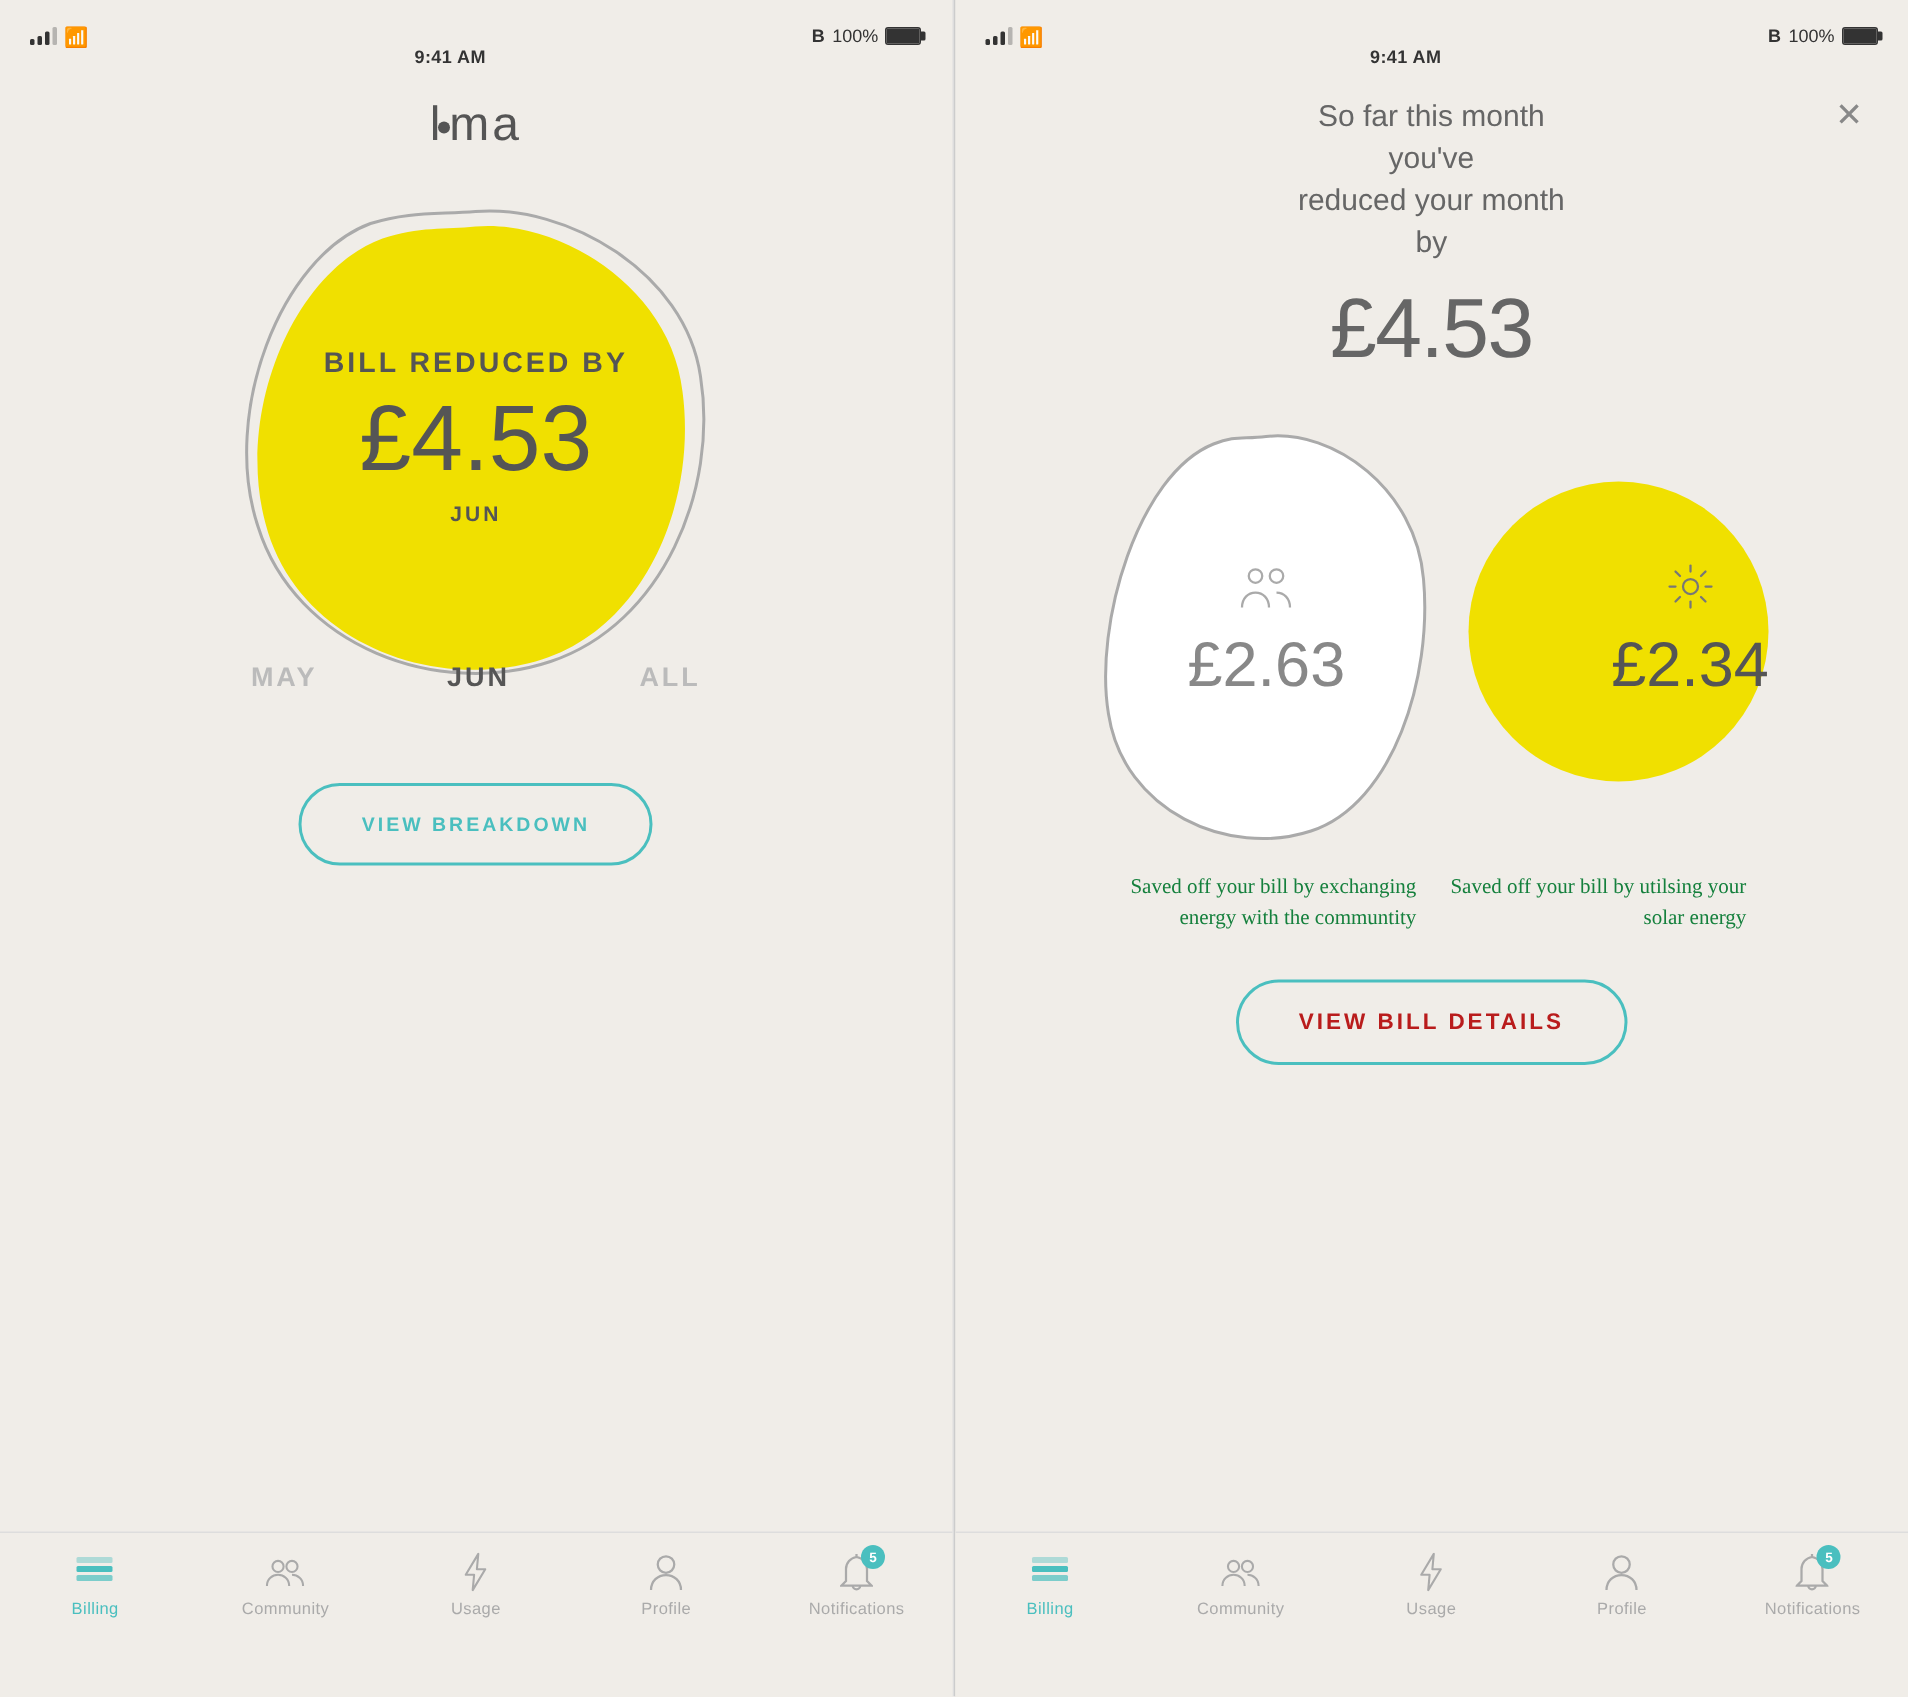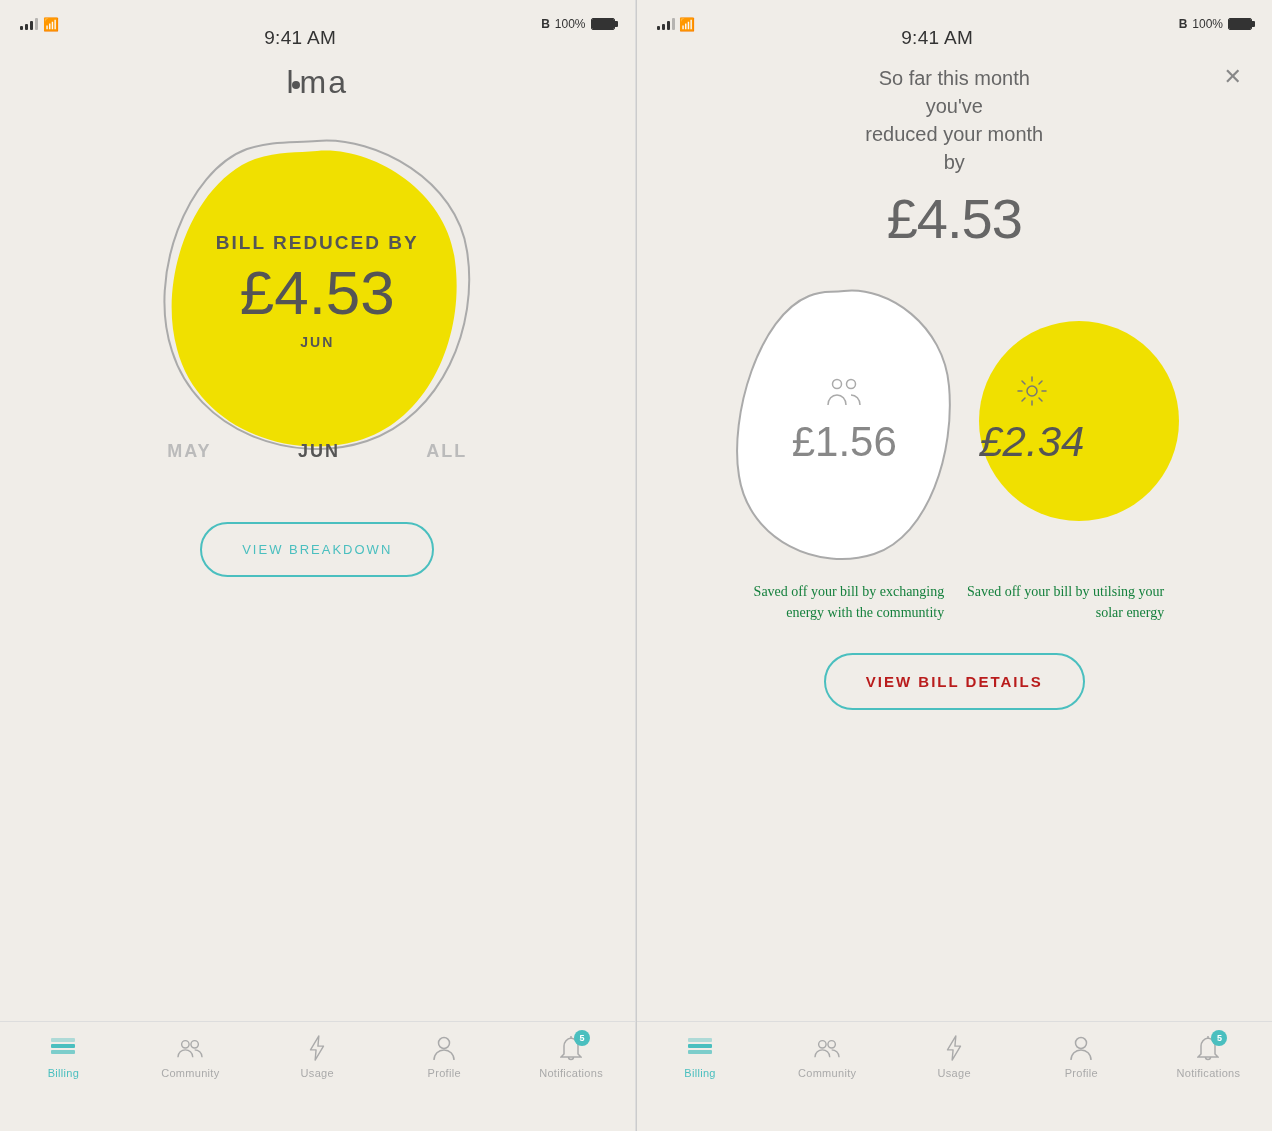--- a/index.html
+++ b/index.html
@@ -33,22 +33,22 @@
       font-size: 13px;
       font-weight: 600;
       color: #333;
     }
     .status-left, .status-right {
       display: flex;
       align-items: center;
       gap: 5px;
     }
     .status-time {
-      font-size: 19px;
-      font-weight: 400;
+      font-size: 12px;
+      font-weight: 700;
       letter-spacing: 0.3px;
       margin-top: 28px;
     }
     
     .signal-bars {
       display: flex;
       align-items: flex-end;
       gap: 2px;
       height: 12px;
     }
@@ -179,21 +179,21 @@
     }
     .time-tab.active { color: #555; }
 
     
     .view-btn {
       margin-top: 60px;
       border: 2px solid #4abfbf;
       background: transparent;
       color: #4abfbf;
       font-size: 13px;
-      font-weight: 400;
+      font-weight: 700;
       letter-spacing: 2px;
       text-transform: uppercase;
       padding: 18px 40px;
       border-radius: 30px;
       cursor: pointer;
     }
 
     
     .bottom-nav {
       height: 110px;
@@ -335,24 +335,23 @@
       color: #888;
     }
 
     
     .solar-circle-wrap {
       width: 200px;
       height: 200px;
       position: relative;
       display: flex;
       flex-direction: column;
-      align-items: flex-start;
+      align-items: flex-end;
       justify-content: center;
       align-self: center;
-      font-style: italic;
     }
     .solar-circle {
       position: absolute;
       top: 0; left: 0;
       width: 100%; height: 100%;
       background: #f0e000;
       border-radius: 50%;
     }
     .solar-circle-content {
       position: relative;
@@ -571,21 +570,21 @@
         <div class="community-blob-content">
 
           <div>
             <svg width="40" height="30" viewBox="0 0 40 30" fill="none" xmlns="http://www.w3.org/2000/svg">
               <circle cx="13" cy="8" r="4.5" stroke="#aaa" stroke-width="1.5"></circle>
               <circle cx="27" cy="8" r="4.5" stroke="#aaa" stroke-width="1.5"></circle>
               <path d="M4 29 C4 23, 8 19, 13 19 C18 19, 22 23, 22 29" stroke="#aaa" stroke-width="1.5" fill="none"></path>
               <path d="M27 19 C32 19, 36 23, 36 29" stroke="#aaa" stroke-width="1.5" fill="none"></path>
             </svg>
           </div>
-          <div class="community-blob-amount">£1.56</div>
+          <div class="community-blob-amount">£2.63</div>
         </div>
       </div>
 
       <div class="solar-circle-wrap">
         <div class="solar-circle"></div>
         <div class="solar-circle-content">
 
           <div>
             <svg width="30" height="30" viewBox="0 0 30 30" fill="none" xmlns="http://www.w3.org/2000/svg">
               <circle cx="15" cy="15" r="5" stroke="#777" stroke-width="1.5"></circle>

